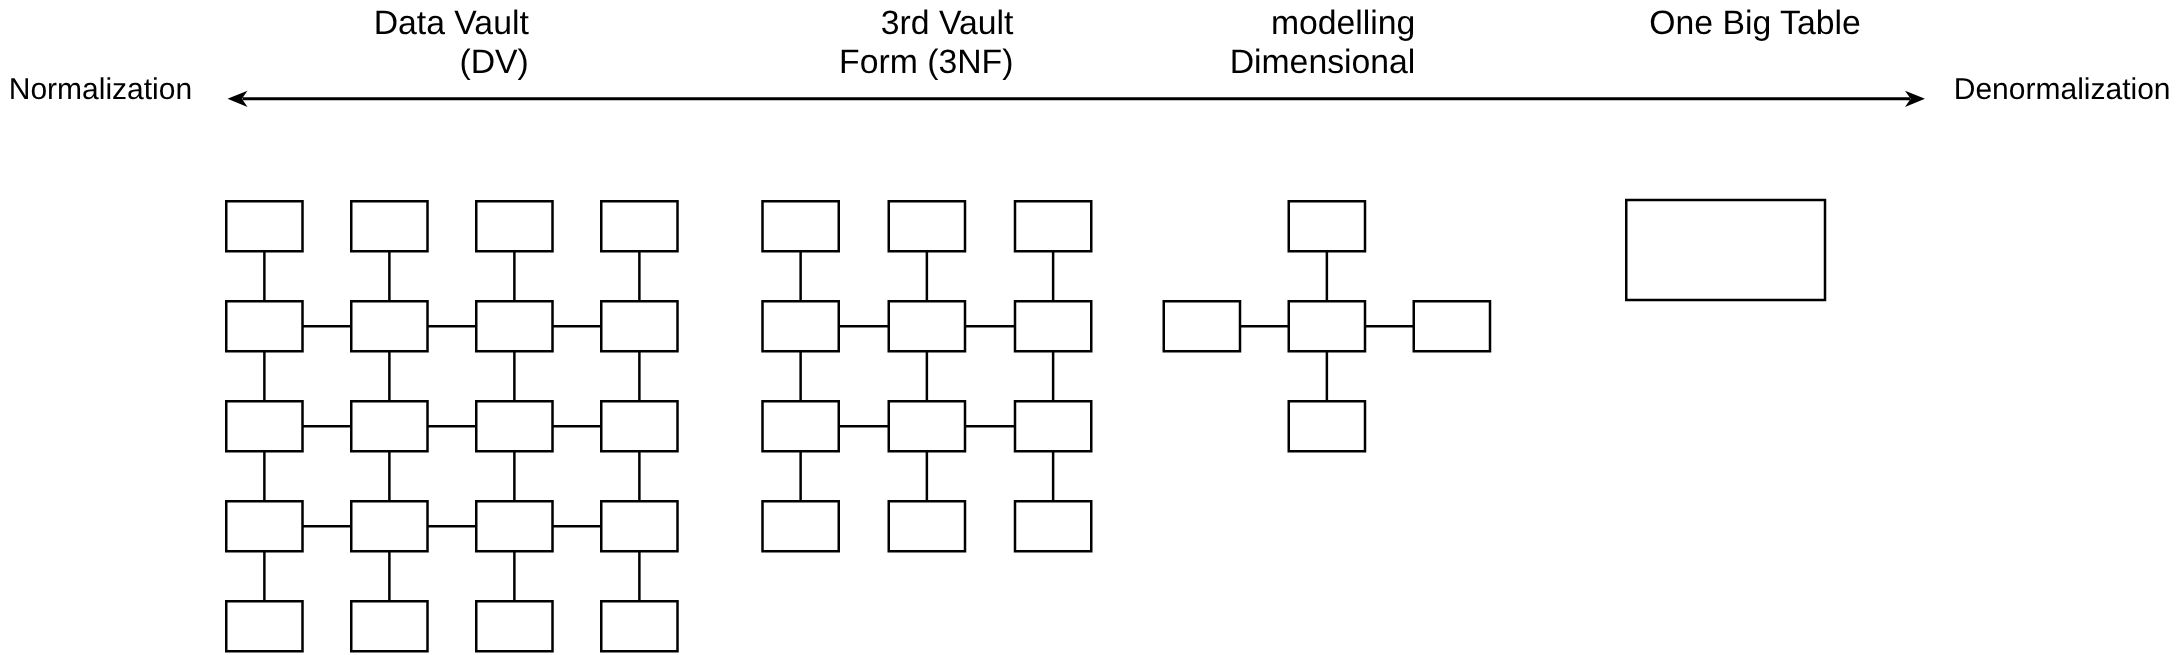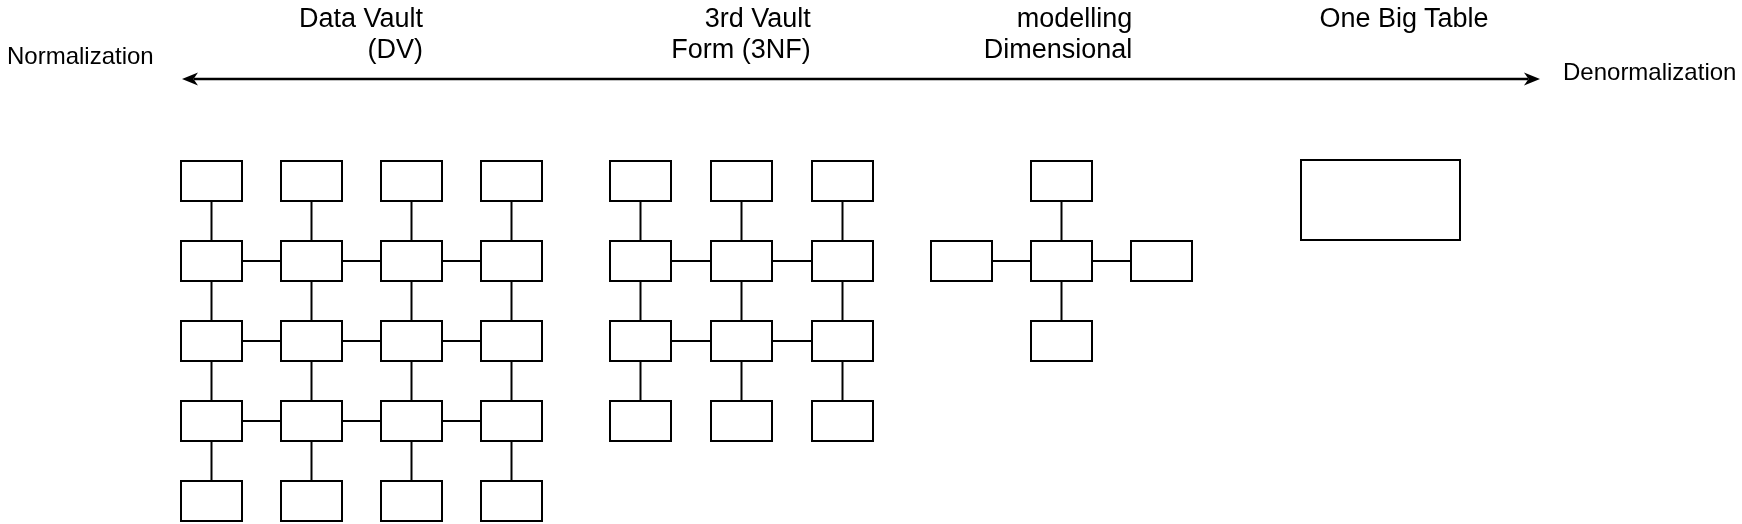--- a/index.html
+++ b/index.html
@@ -11,21 +11,21 @@
     font-family: "Liberation Sans", sans-serif;
     color: #000000;
     overflow: hidden;
   }
   .axis-label {
     position: absolute;
     font-size: 24px;
     line-height: 28px;
     white-space: nowrap;
   }
-  .axis-label.left  { left: 7px;  top: 42px; text-align: right; }
+  .axis-label.left  { left: 7px;  top: 58px; text-align: right; }
   .axis-label.right { left: 1563px; top: 58px; }
   .col-header {
     position: absolute;
     top: 3px;
     transform: translateX(-50%);
     text-align: right;
     font-size: 27px;
     line-height: 31px;
     white-space: nowrap;
   }

